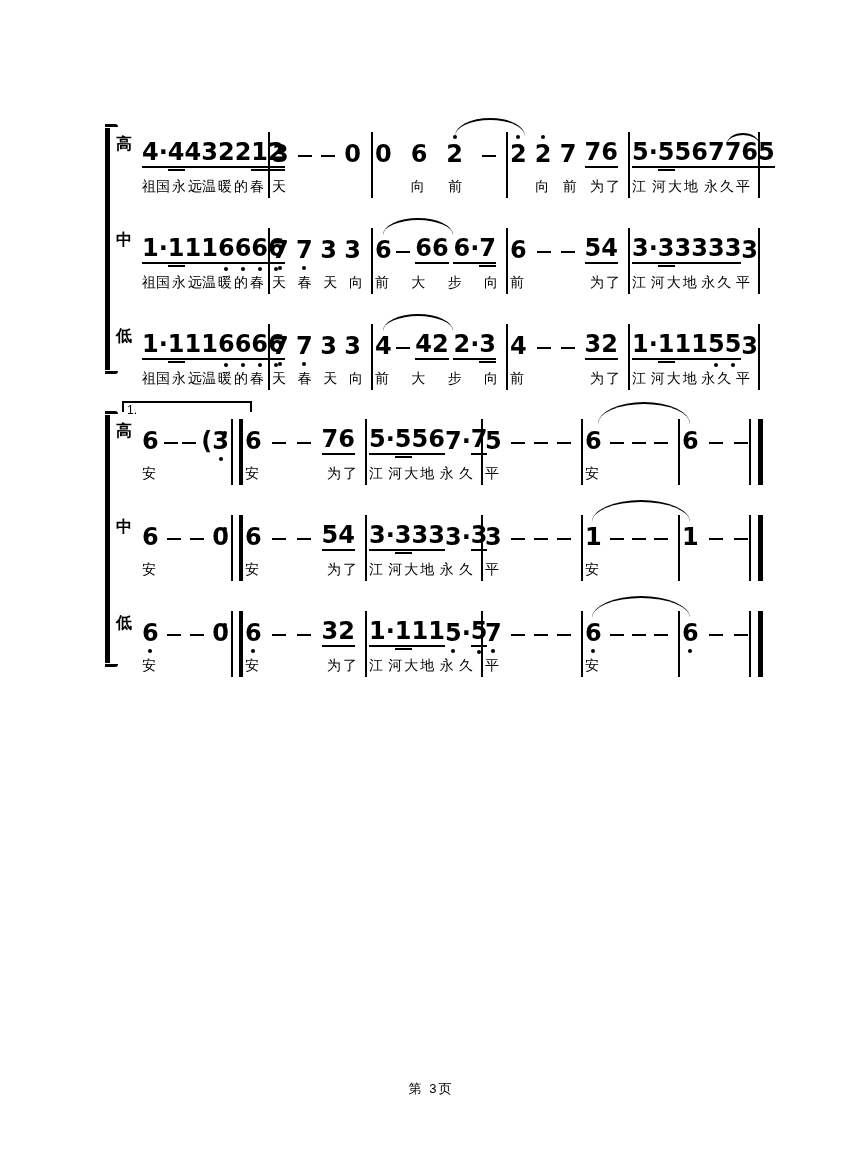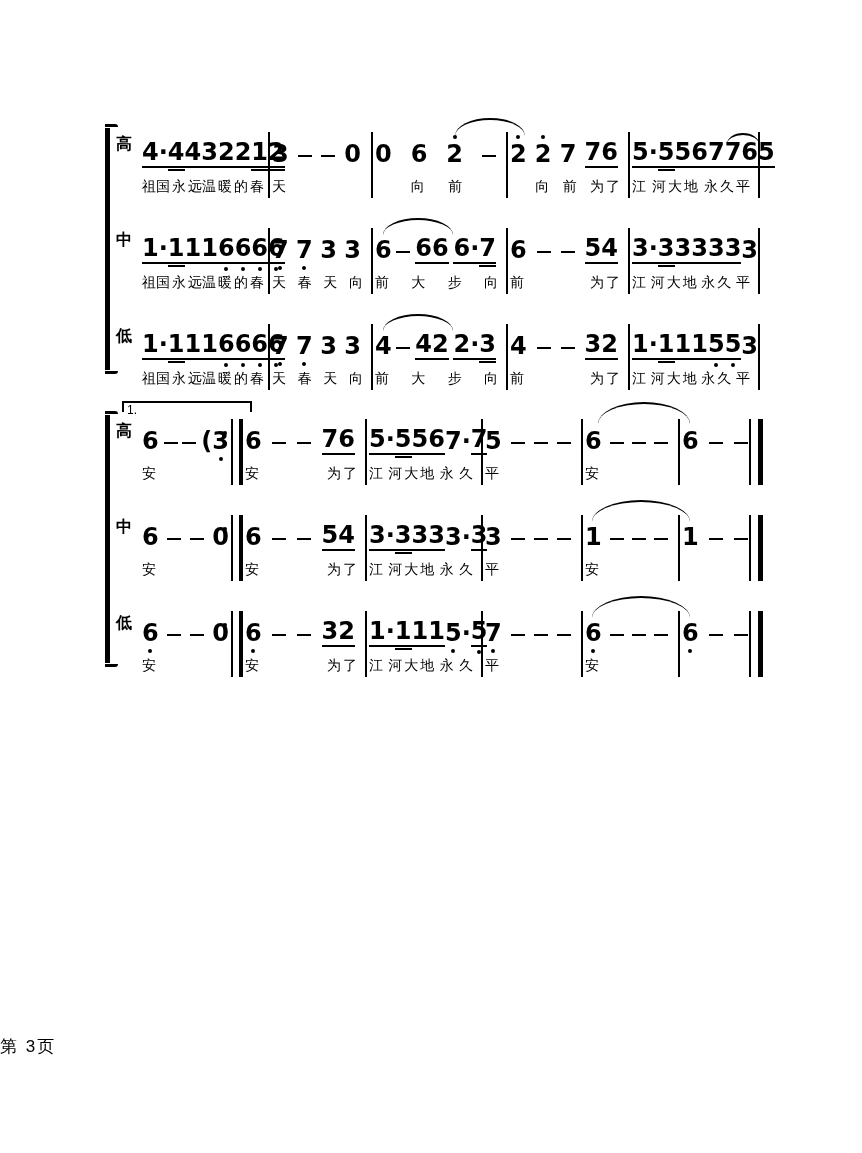--- a/index.html
+++ b/index.html
@@ -36,21 +36,21 @@
   .ch.oh::before{content:"";position:absolute;left:50%;transform:translateX(-50%);top:-7px;width:4px;height:4px;background:#000;border-radius:50%;}
   .dash{display:inline-block;width:14px;height:2.5px;background:#000;margin-bottom:9px;}
   .lyrics{display:flex;justify-content:space-between;padding:0 8px 0 2px;margin-top:10px;
           font-size:14px;line-height:1.2;}
   .lyr{letter-spacing:2px;margin-right:-2px;white-space:nowrap;}
   .lyr.empty{width:14px;}
   .volta{position:absolute;left:17px;top:-14px;width:126px;height:9px;
          border-top:2px solid #000;border-left:2px solid #000;border-right:2px solid #000;}
   .volta-label{position:absolute;left:3px;top:0;font-size:12px;}
   .slur{position:absolute;border-top:2px solid #000;border-radius:50% 50% 0 0 / 100% 100% 0 0;}
-  .footer{position:absolute;top:1035px;left:0;right:0;font-size:17px;letter-spacing:2px;}
+  .footer{position:absolute;top:1080px;left:0;right:0;text-align:center;font-size:13px;letter-spacing:2px;}
 </style>
 </head>
 <body>
 
 <div id="page">
 
   <div class="system" id="sys1">
     <div class="brace b1"></div>
   <div class="voice-row" style="top: 4px;">
         <span class="vlabel">高</span>

